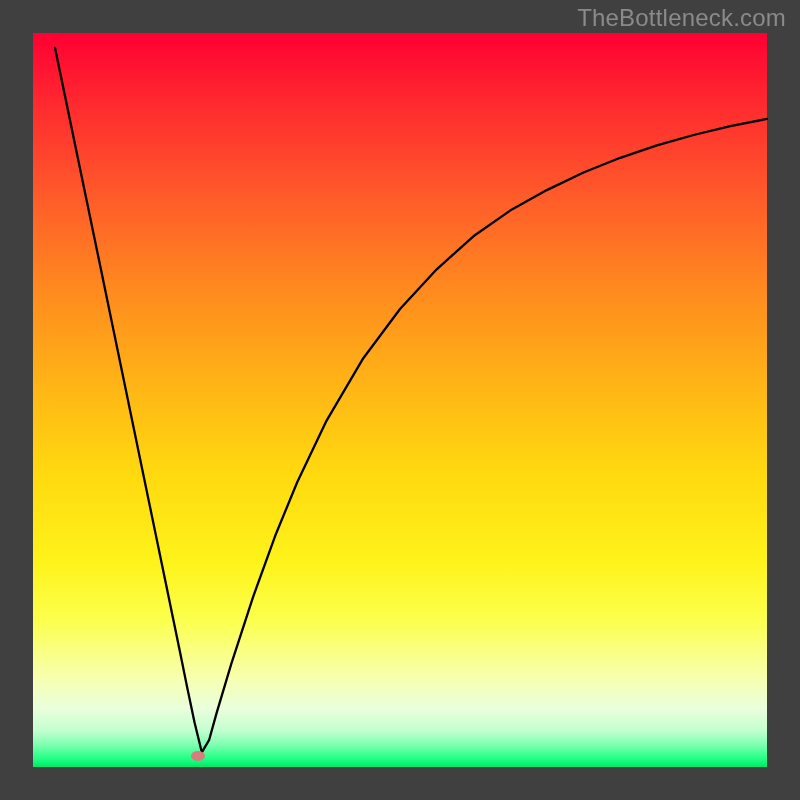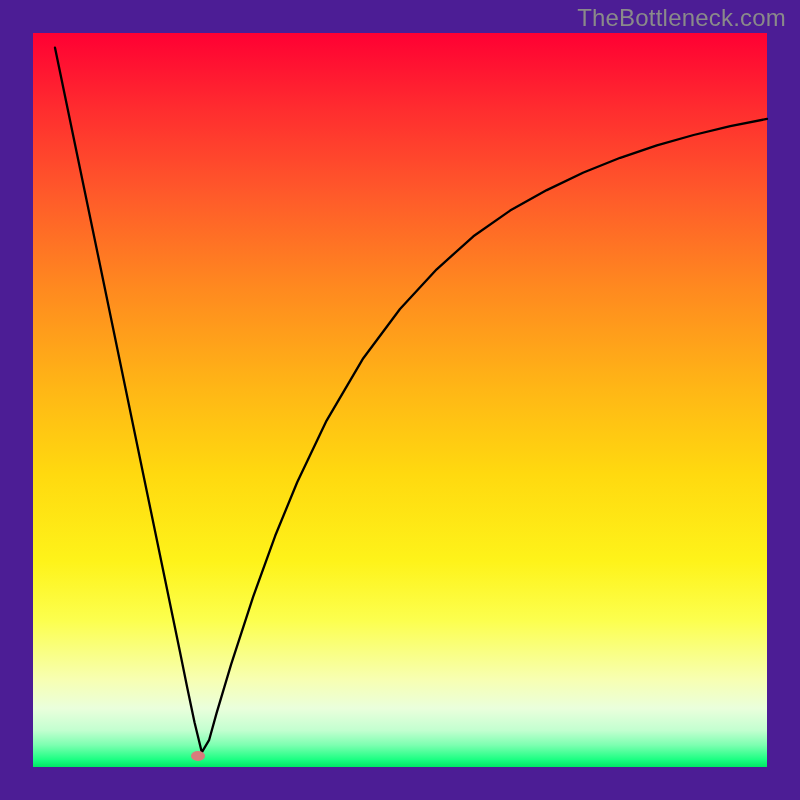--- a/index.html
+++ b/index.html
@@ -10,21 +10,21 @@
     background: #000;
     overflow: hidden;
     font-family: Arial, Helvetica, sans-serif;
   }
   .frame {
     position: absolute;
     top: 0;
     left: 0;
     width: 800px;
     height: 800px;
-    background: #4c1d95;
+    background: #404040;
   }
   .plot-area {
     position: absolute;
     top: 33px;
     left: 33px;
     width: 734px;
     height: 734px;
     background: linear-gradient(to bottom,
       #ff0033 0%,
       #ff2b2f 10%,

